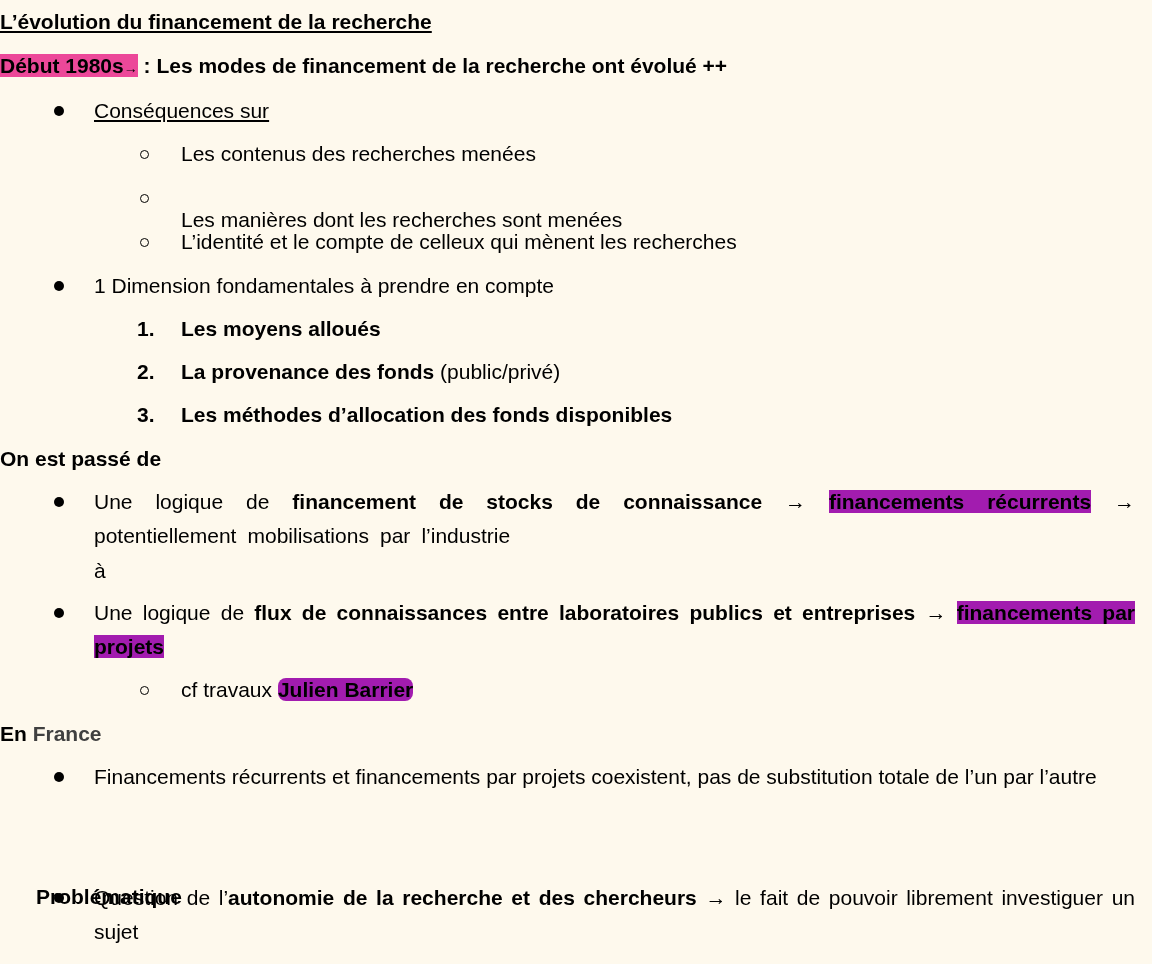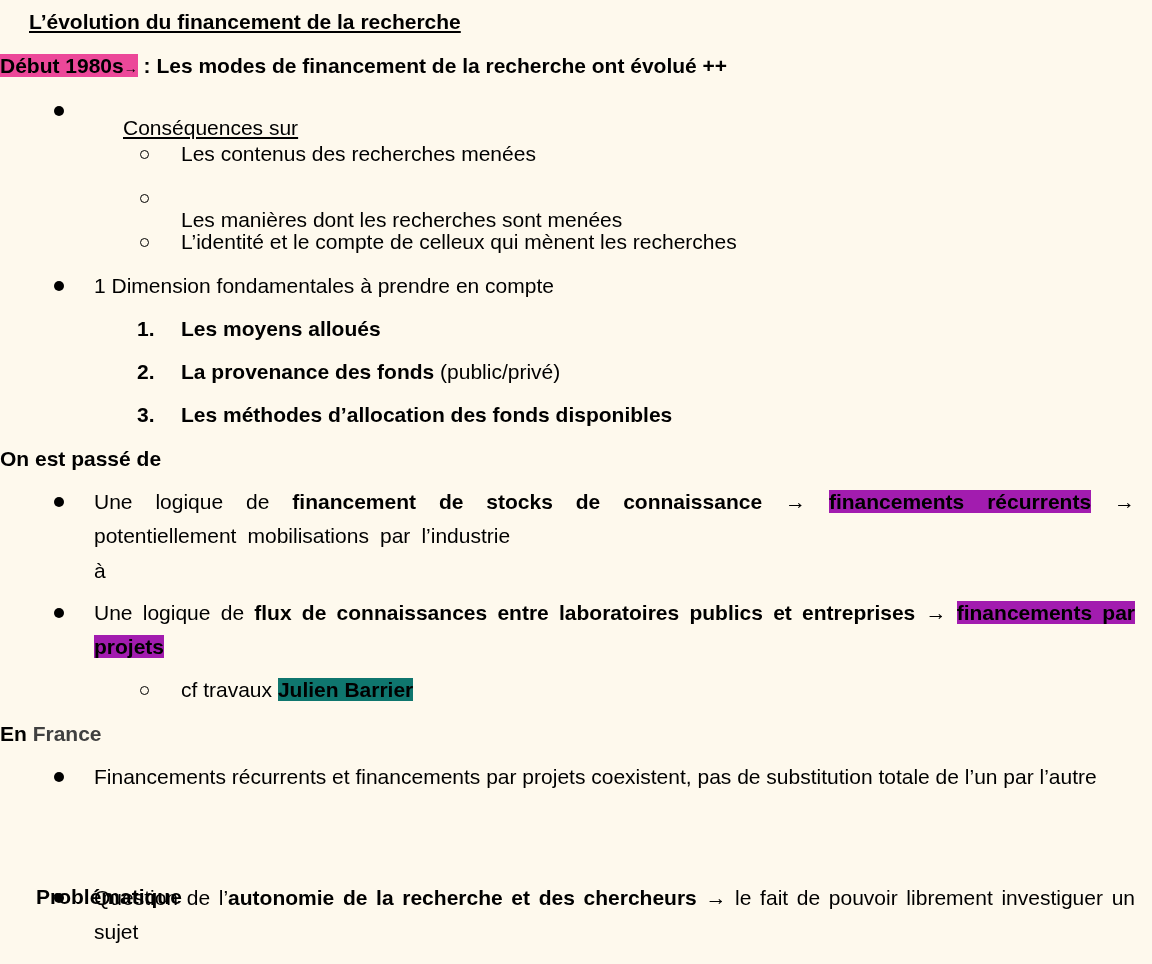--- a/index.html
+++ b/index.html
@@ -5,44 +5,44 @@
   html, body { margin:0; padding:0; }
   body {
     width:1152px; height:964px; overflow:hidden;
     background:#fef9ed;
     font-family:"Liberation Sans", sans-serif;
     font-size:21px; color:#000;
   }
   .doc { position:relative; width:1152px; }
   .line { position:absolute; left:0; white-space:nowrap; line-height:28px; }
   .b { font-weight:bold; }
-  .u { text-decoration:underline;padding-left:29px; }
+  .u { text-decoration:underline; }
   .hl-blue { background:#ec4899; }
   .hl-yellow { background:#a21caf; }
-  .hl-pink { background:#0f766e; }
+  .hl-pink { background:#a21caf;border-radius:8px; }
   .red { color:#404040; }
   .bullet { position:absolute; width:10px; height:10px; border-radius:50%; background:#000; }
   .circle { position:absolute; width:9px; height:9px; border-radius:50%; border:1.5px solid #000; box-sizing:border-box; }
   .num { position:absolute; font-weight:bold; line-height:28px; }
   .just { position:absolute; left:94px; width:1041px; line-height:34px; text-align:justify; white-space:normal; }
   .just::after { content:""; }
 </style>
 </head>
 <body>
 
 <div class="doc">
 
   <div class="line b u" style="top:8px;">L’évolution du financement de la recherche</div>
 
   <div class="line b" style="top:52px;">
     <span class="hl-blue"><span>Début 1980s</span><span style="font-size:14px;">→</span></span><span> : Les modes de financement de la recherche ont évolué ++</span>
   </div>
 
   <span class="bullet" style="left:54px;top:106px;"></span>
-  <div class="line u" style="left:94px;top:114px;">Conséquences sur</div>
+  <div class="line u" style="left:94px;top:97px;">Conséquences sur</div>
 
   <span class="circle" style="left:140px;top:150px;"></span>
   <div class="line" style="left:181px;top:140px;">Les contenus des recherches menées</div>
   <span class="circle" style="left:140px;top:194px;"></span>
   <div class="line" style="left:181px;top:192px;margin-top:14px;">Les manières dont les recherches sont menées</div>
   <span class="circle" style="left:140px;top:238px;"></span>
   <div class="line" style="left:181px;top:228px;">L’identité et le compte de celleux qui mènent les recherches</div>
 
   <span class="bullet" style="left:54px;top:281px;"></span>
   <div class="line" style="left:94px;top:272px;">1 Dimension fondamentales à prendre en compte</div>

